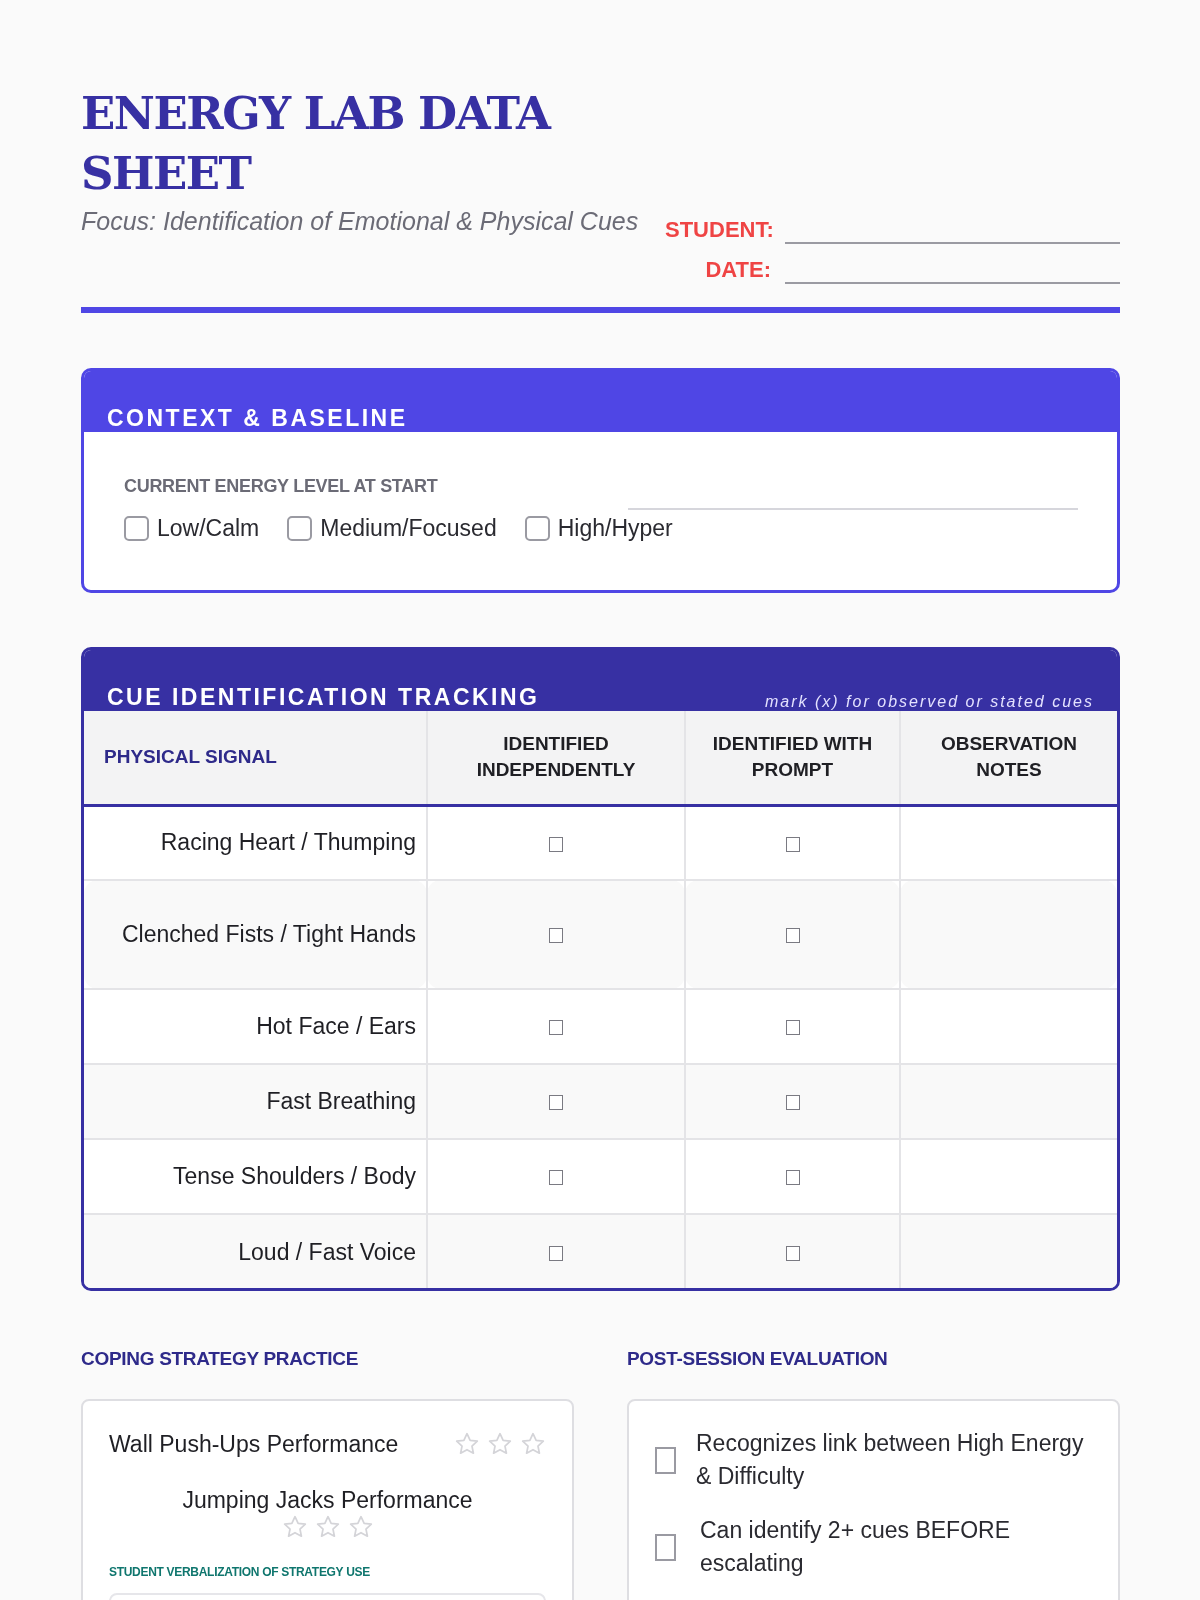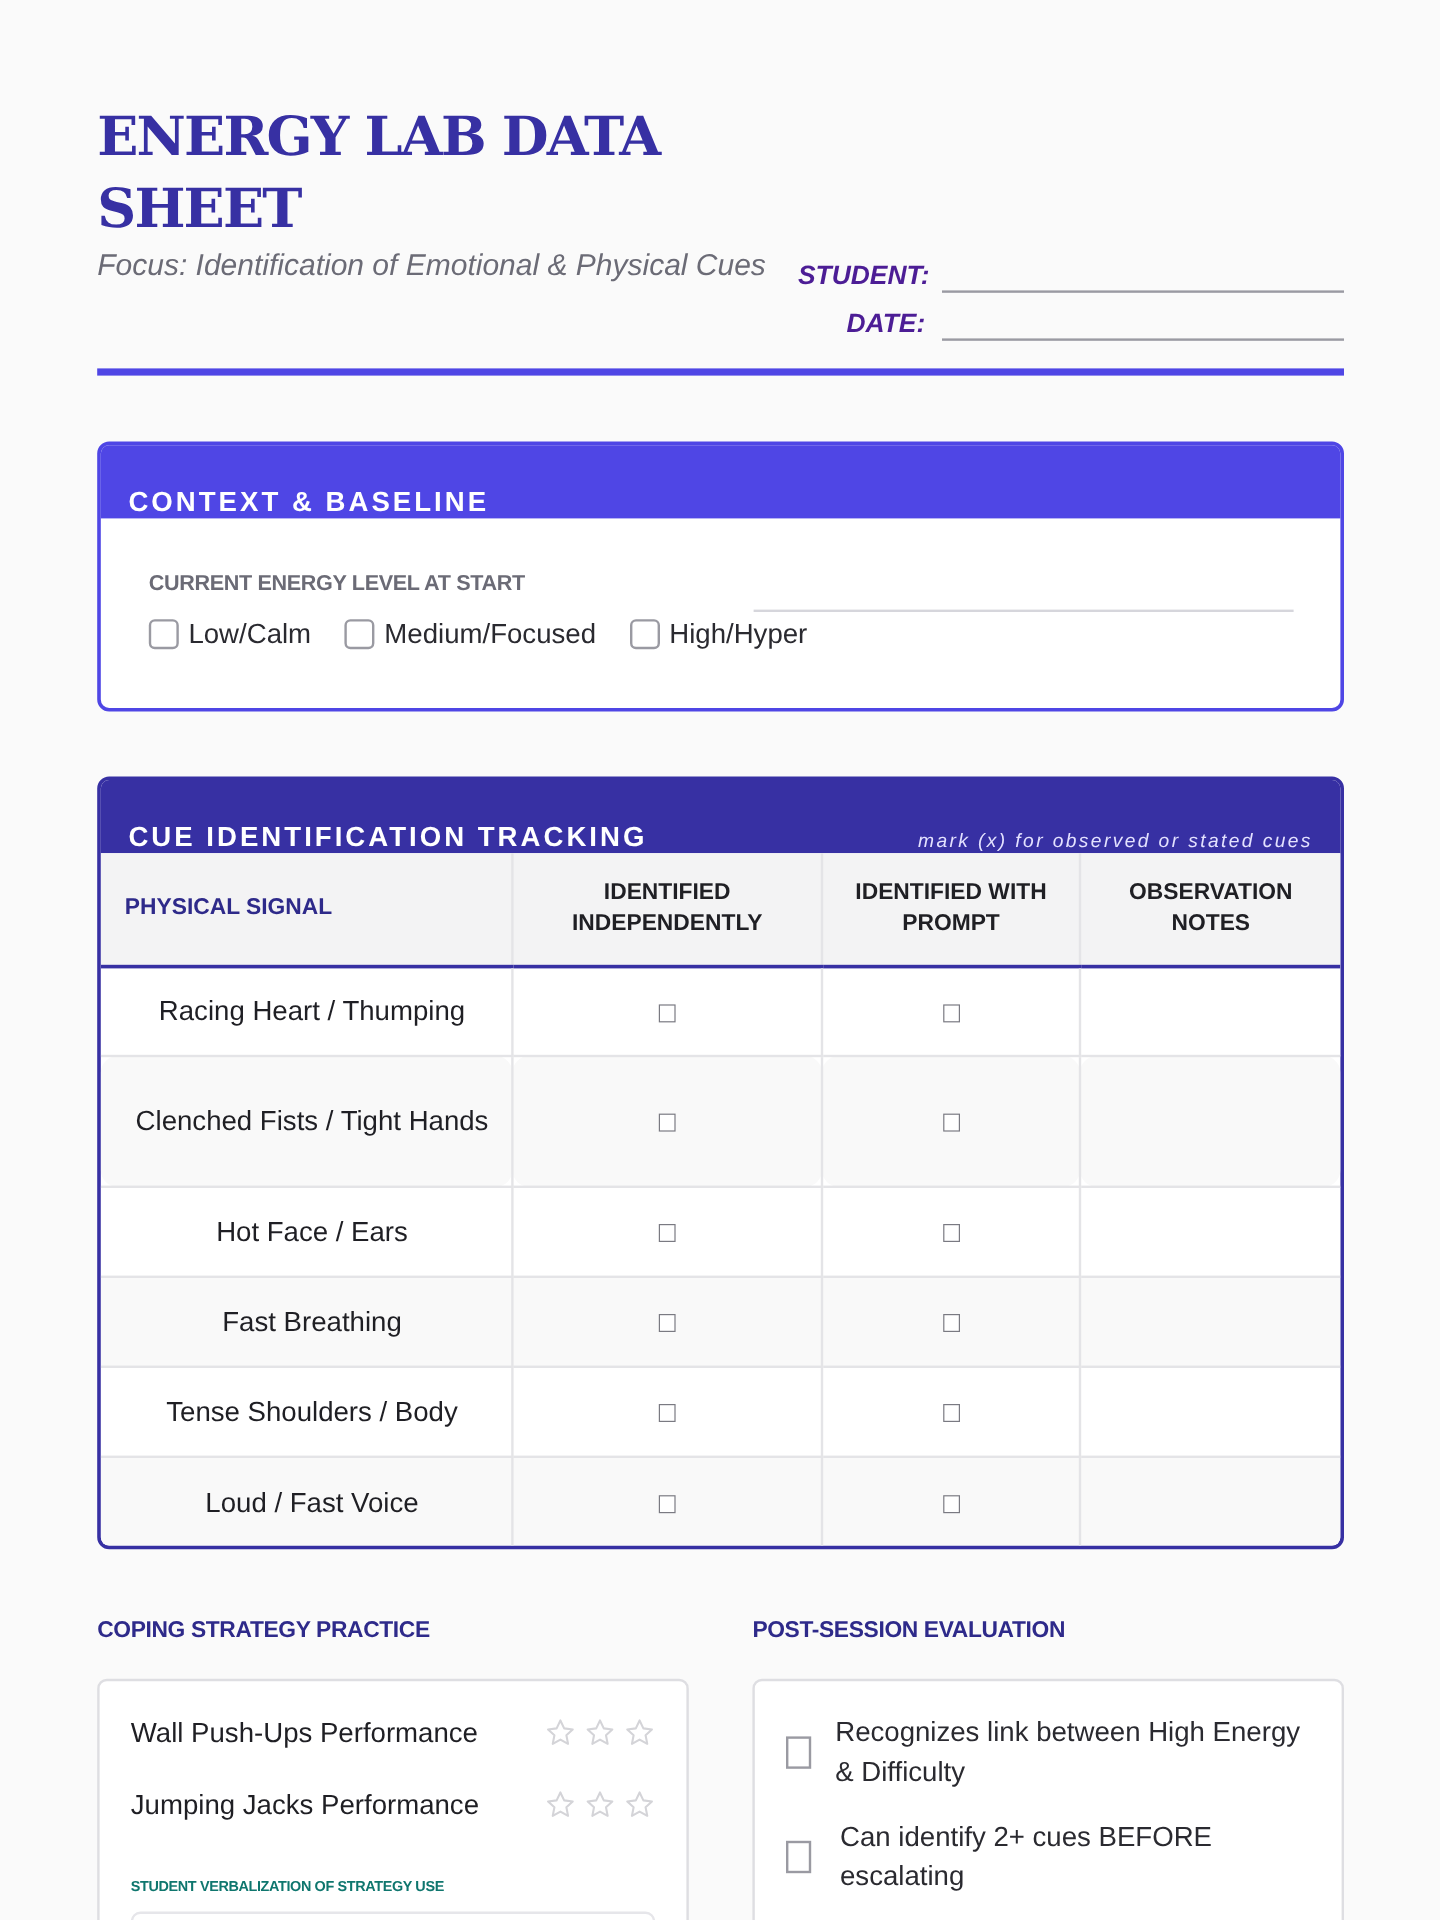--- a/index.html
+++ b/index.html
@@ -22,21 +22,21 @@
     }
     .subtitle {
       position: absolute; left: 0; top: 201px; width: 580px;
       font-style: italic; font-size: 25px; line-height: 40px;
       color: #6b6b76;
     }
     .meta { position: absolute; right: 0; top: 204px; width: 455px; }
     .meta-row { display: flex; align-items: flex-end; height: 40px; }
     .meta-label {
       width: 120px; text-align: right; padding-right: 14px;
-      font-weight: bold; font-size: 22px; color: #4c1d95; line-height: 28px; font-style: italic;
+      font-weight: bold; font-size: 22px; color: #ef4444; line-height: 28px;
     }
     .meta-line {
       flex: 1; height: 28px; border-bottom: 2px solid #9a9aa2;
       background: transparent;
     }
     .header-rule {
       position: absolute; left: 0; right: 0; top: 307px; height: 6px;
       background: #4f46e5;
     }
 
@@ -82,21 +82,21 @@
       padding: 0 12px;
     }
     th.first { text-align: left; color: #2e2a8a; padding-left: 20px; }
     th:last-child { border-right: none; }
     td {
       border-right: 2px solid #e4e4e7; border-bottom: 2px solid #e4e4e7;
       font-size: 23px; color: #1f1f24; text-align: center; line-height: 33px;
     }
     td:last-child { border-right: none; }
     tr:last-child td { border-bottom: none; }
-    td.sig { text-align: center; padding-left: 20px; padding-right: 10px; }
+    td.sig { text-align: right; padding-left: 20px; padding-right: 10px; }
     tbody tr:nth-child(odd) td { background: #ffffff; }
     tbody tr:nth-child(even) td { background: #f9f9f9; }
     tr.h1 td { height: 75px; } tr.h2 td { height: 109px; border-radius: 14px; }
     .mini-cb {
       display: inline-block; width: 14px; height: 15px;
       border: 1.5px solid #7a7a82; background: #fff; vertical-align: middle;
       cursor: pointer;
     }
 
     
@@ -252,21 +252,21 @@
               <path d="M12 2.5l2.9 6.1 6.6.8-4.9 4.5 1.3 6.6L12 17.2l-5.9 3.3 1.3-6.6-4.9-4.5 6.6-.8z" fill="none" stroke="#d4d4d8" stroke-width="1.6" stroke-linejoin="round"></path>
             </svg></span>
         <span class="star"><svg viewBox="0 0 24 24">
               <path d="M12 2.5l2.9 6.1 6.6.8-4.9 4.5 1.3 6.6L12 17.2l-5.9 3.3 1.3-6.6-4.9-4.5 6.6-.8z" fill="none" stroke="#d4d4d8" stroke-width="1.6" stroke-linejoin="round"></path>
             </svg></span>
         <span class="star"><svg viewBox="0 0 24 24">
               <path d="M12 2.5l2.9 6.1 6.6.8-4.9 4.5 1.3 6.6L12 17.2l-5.9 3.3 1.3-6.6-4.9-4.5 6.6-.8z" fill="none" stroke="#d4d4d8" stroke-width="1.6" stroke-linejoin="round"></path>
             </svg></span>
       </span>
     </div>
-    <div class="perf-row" style="top:86px;">
+    <div class="perf-row" style="top:86px;flex-direction:column;">
       <span class="perf-label">Jumping Jacks Performance</span>
       <span class="stars">
         <span class="star"><svg viewBox="0 0 24 24">
               <path d="M12 2.5l2.9 6.1 6.6.8-4.9 4.5 1.3 6.6L12 17.2l-5.9 3.3 1.3-6.6-4.9-4.5 6.6-.8z" fill="none" stroke="#d4d4d8" stroke-width="1.6" stroke-linejoin="round"></path>
             </svg></span>
         <span class="star"><svg viewBox="0 0 24 24">
               <path d="M12 2.5l2.9 6.1 6.6.8-4.9 4.5 1.3 6.6L12 17.2l-5.9 3.3 1.3-6.6-4.9-4.5 6.6-.8z" fill="none" stroke="#d4d4d8" stroke-width="1.6" stroke-linejoin="round"></path>
             </svg></span>
         <span class="star"><svg viewBox="0 0 24 24">
               <path d="M12 2.5l2.9 6.1 6.6.8-4.9 4.5 1.3 6.6L12 17.2l-5.9 3.3 1.3-6.6-4.9-4.5 6.6-.8z" fill="none" stroke="#d4d4d8" stroke-width="1.6" stroke-linejoin="round"></path>

